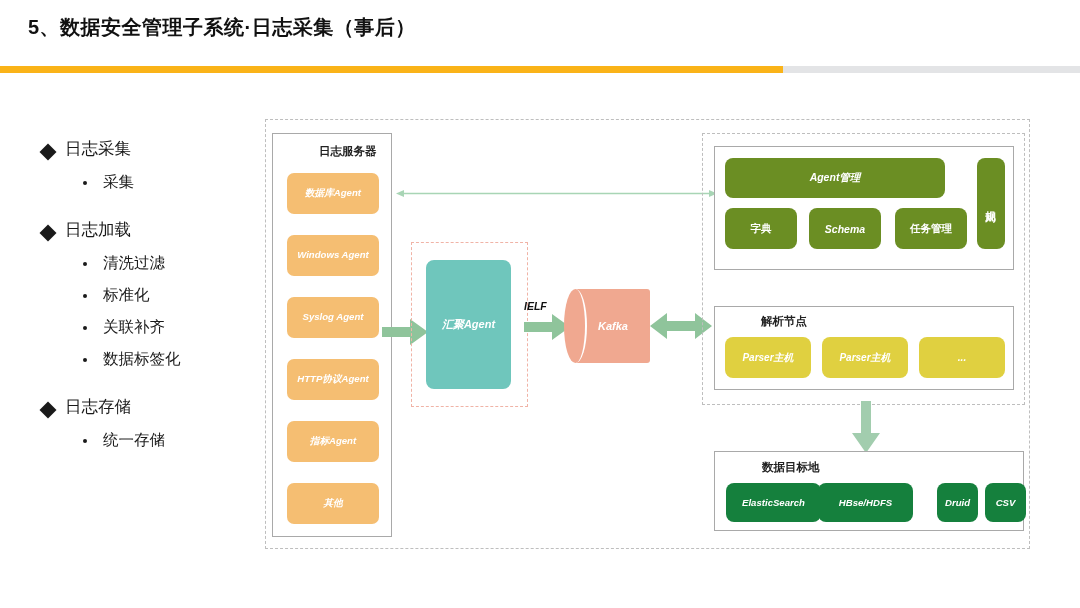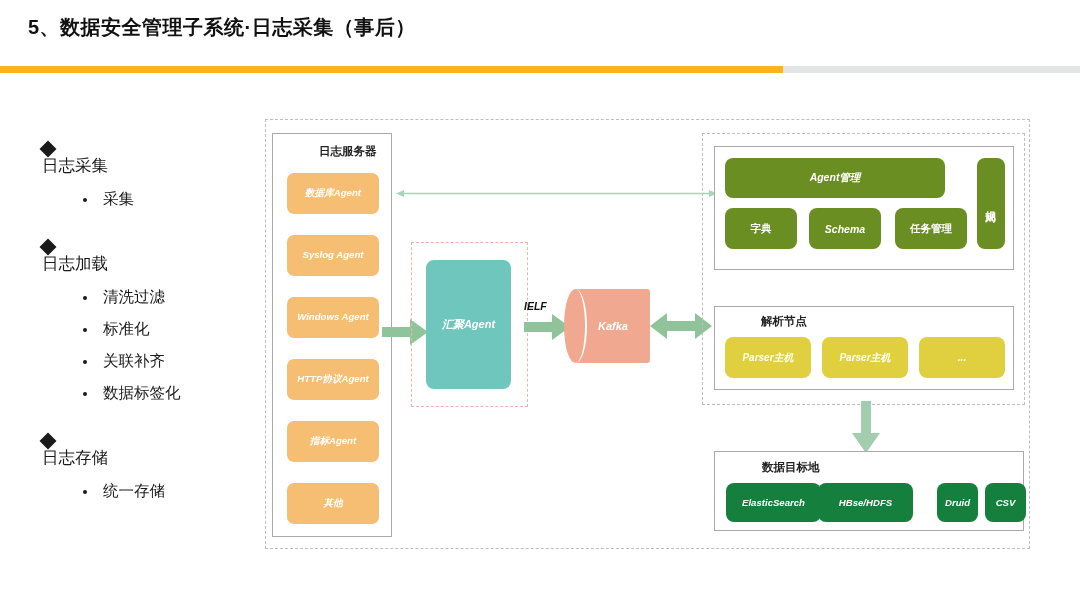--- a/index.html
+++ b/index.html
@@ -21,21 +21,21 @@
     position: absolute; left: 0; top: 66px; width: 1080px; height: 7px;
     background: #E3E4E6;
   }
   .accent-rail .fill {
     position: absolute; left: 0; top: 0; height: 7px; width: 783px;
     background: #FAB318;
   }
 
   
   .bullets { position: absolute; left: 42px; top: 138px; width: 210px; }
-  .b-lvl1 { display: flex; align-items: flex-start; font-size: 16.5px; color: #1a1a1a; flex-direction: column; }
+  .b-lvl1 { display: flex; align-items: center; font-size: 16.5px; color: #1a1a1a; }
   .b-lvl1 .dia {
     width: 12px; height: 12px; background: #1a1a1a;
     transform: rotate(45deg); margin-top: 5px; margin-right: 11px; flex: 0 0 auto;
   }
   .b-lvl2 { display: flex; align-items: flex-start; font-size: 15.5px; color: #1a1a1a; margin-left: 41px; }
   .b-lvl2 .dot {
     width: 4px; height: 4px; border-radius: 50%; background: #1a1a1a;
     margin-top: 9px; margin-right: 16px; flex: 0 0 auto;
   }
   .grp { margin-bottom: 26px; }
@@ -215,22 +215,22 @@
     </div>
 
   </div>
 
   <div class="diagram">
 
     <div class="logserver">
       <div class="panel-title">日志服务器</div>
       <div class="agent-stack">
         <div class="agent-box">数据库Agent</div>
+        <div class="agent-box">Windows Agent</div>
         <div class="agent-box">Syslog Agent</div>
-        <div class="agent-box">Windows Agent</div>
         <div class="agent-box">HTTP协议Agent</div>
         <div class="agent-box">指标Agent</div>
         <div class="agent-box">其他</div>
       </div>
     </div>
 
     <svg class="feedback-line" viewBox="0 0 321 9">
       <line x1="7" y1="4.5" x2="314" y2="4.5" stroke="#A8D5B5" stroke-width="1.3"></line>
       <polygon points="0,4.5 8,1 8,8" fill="#A8D5B5"></polygon>
       <polygon points="321,4.5 313,1 313,8" fill="#A8D5B5"></polygon>

